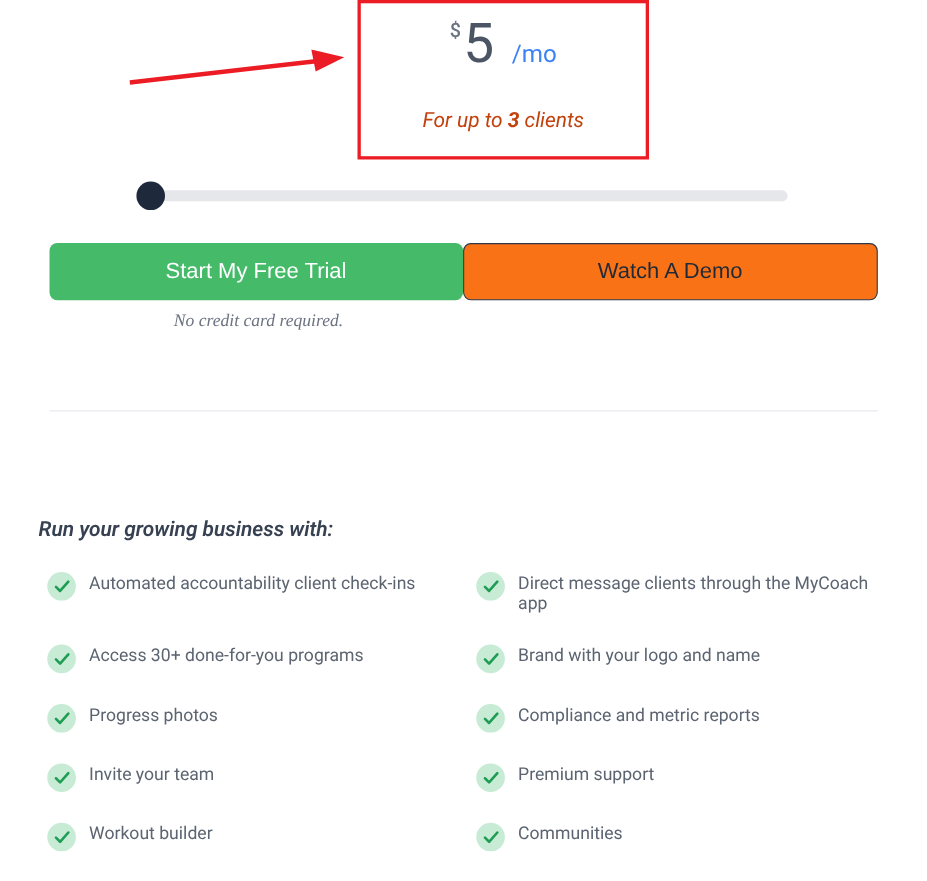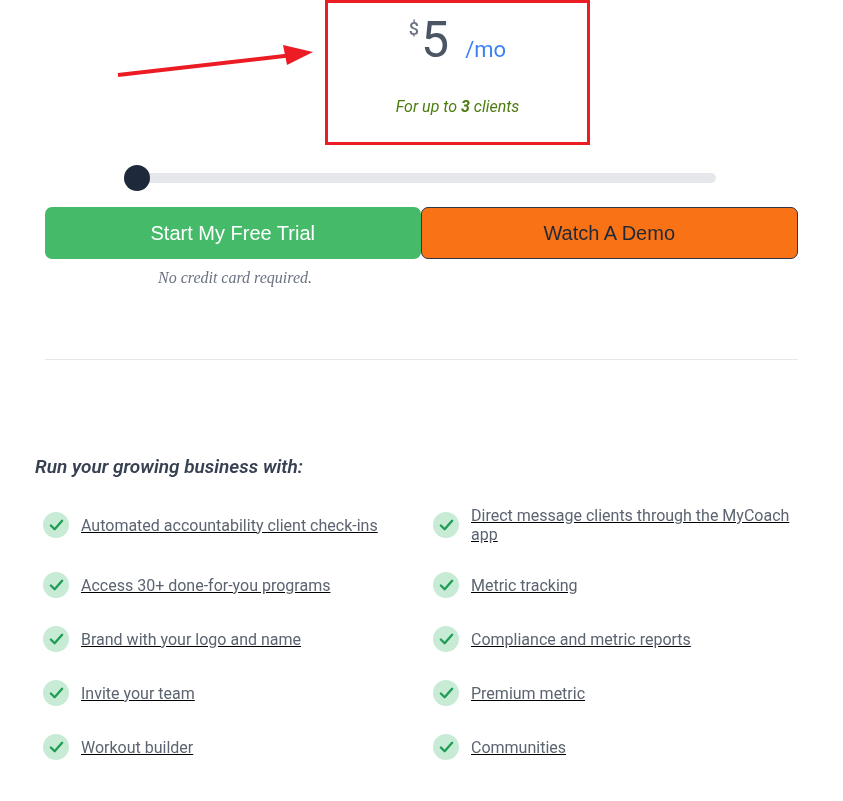--- a/index.html
+++ b/index.html
@@ -42,23 +42,23 @@
       color: #4b5563;
       font-size: 50px;
       font-weight: 400;
     }
     .price-period {
       color: #3b82f6;
       font-size: 22px;
       margin-left: 16px;
     }
     .price-caption {
-      color: #4d7c0f;
+      color: #c2410c;
       font-style: italic;
-      font-size: 16px;
+      font-size: 19px;
       margin-top: 28px;
     }
     .price-caption-bold { font-weight: 700; font-style: italic; }
     .slider-wrap {
       position: relative;
       margin: 28px 92px 0 92px;
     }
     .slider-track {
       background: #e5e7eb;
       height: 10px;
@@ -68,21 +68,21 @@
       width: 26px;
       height: 26px;
       background: #1e293b;
       border-radius: 50%;
       position: absolute;
       top: -8px;
       left: -3px;
     }
     .cta-row {
       display: flex;
-      margin-top: 24px;
+      margin-top: 38px;
       padding: 0 10px;
     }
     .btn {
       flex: 1;
       height: 52px;
       border-radius: 7px;
       font-size: 20px;
       cursor: pointer;
       display: flex;
       align-items: center;
@@ -126,23 +126,22 @@
     .features-grid {
       display: grid;
       grid-template-columns: 380px 1fr;
       row-gap: 28px;
       column-gap: 10px;
       margin-top: 28px;
       margin-left: 8px;
     }
     .feature-item {
       display: flex;
-      align-items: center;
+      align-items: flex-start;
       gap: 12px;
-      text-decoration: underline;
     }
     .check-circle {
       width: 26px;
       height: 26px;
       border-radius: 50%;
       background: #c7ebd5;
       display: inline-flex;
       align-items: center;
       justify-content: center;
       flex-shrink: 0;
@@ -210,53 +209,53 @@
         </svg>
       </span>
     <span class="feature-text">Access 30+ done-for-you programs</span>
   </div>
   <div class="feature-item">
     <span class="check-circle">
         <svg viewBox="0 0 16 16">
           <path d="M2 8 L6 12 L14 3" stroke="#1f9d55" stroke-width="2.5" fill="none" stroke-linecap="round" stroke-linejoin="round"></path>
         </svg>
       </span>
-    <span class="feature-text">Metric tracking</span>
-  </div>
-  <div class="feature-item">
-    <span class="check-circle">
-        <svg viewBox="0 0 16 16">
-          <path d="M2 8 L6 12 L14 3" stroke="#1f9d55" stroke-width="2.5" fill="none" stroke-linecap="round" stroke-linejoin="round"></path>
-        </svg>
-      </span>
     <span class="feature-text">Brand with your logo and name</span>
   </div>
   <div class="feature-item">
     <span class="check-circle">
         <svg viewBox="0 0 16 16">
           <path d="M2 8 L6 12 L14 3" stroke="#1f9d55" stroke-width="2.5" fill="none" stroke-linecap="round" stroke-linejoin="round"></path>
         </svg>
       </span>
+    <span class="feature-text">Progress photos</span>
+  </div>
+  <div class="feature-item">
+    <span class="check-circle">
+        <svg viewBox="0 0 16 16">
+          <path d="M2 8 L6 12 L14 3" stroke="#1f9d55" stroke-width="2.5" fill="none" stroke-linecap="round" stroke-linejoin="round"></path>
+        </svg>
+      </span>
     <span class="feature-text">Compliance and metric reports</span>
   </div>
   <div class="feature-item">
     <span class="check-circle">
         <svg viewBox="0 0 16 16">
           <path d="M2 8 L6 12 L14 3" stroke="#1f9d55" stroke-width="2.5" fill="none" stroke-linecap="round" stroke-linejoin="round"></path>
         </svg>
       </span>
     <span class="feature-text">Invite your team</span>
   </div>
   <div class="feature-item">
     <span class="check-circle">
         <svg viewBox="0 0 16 16">
           <path d="M2 8 L6 12 L14 3" stroke="#1f9d55" stroke-width="2.5" fill="none" stroke-linecap="round" stroke-linejoin="round"></path>
         </svg>
       </span>
-    <span class="feature-text">Premium metric</span>
+    <span class="feature-text">Premium support</span>
   </div>
   <div class="feature-item">
     <span class="check-circle">
         <svg viewBox="0 0 16 16">
           <path d="M2 8 L6 12 L14 3" stroke="#1f9d55" stroke-width="2.5" fill="none" stroke-linecap="round" stroke-linejoin="round"></path>
         </svg>
       </span>
     <span class="feature-text">Workout builder</span>
   </div>
   <div class="feature-item">

